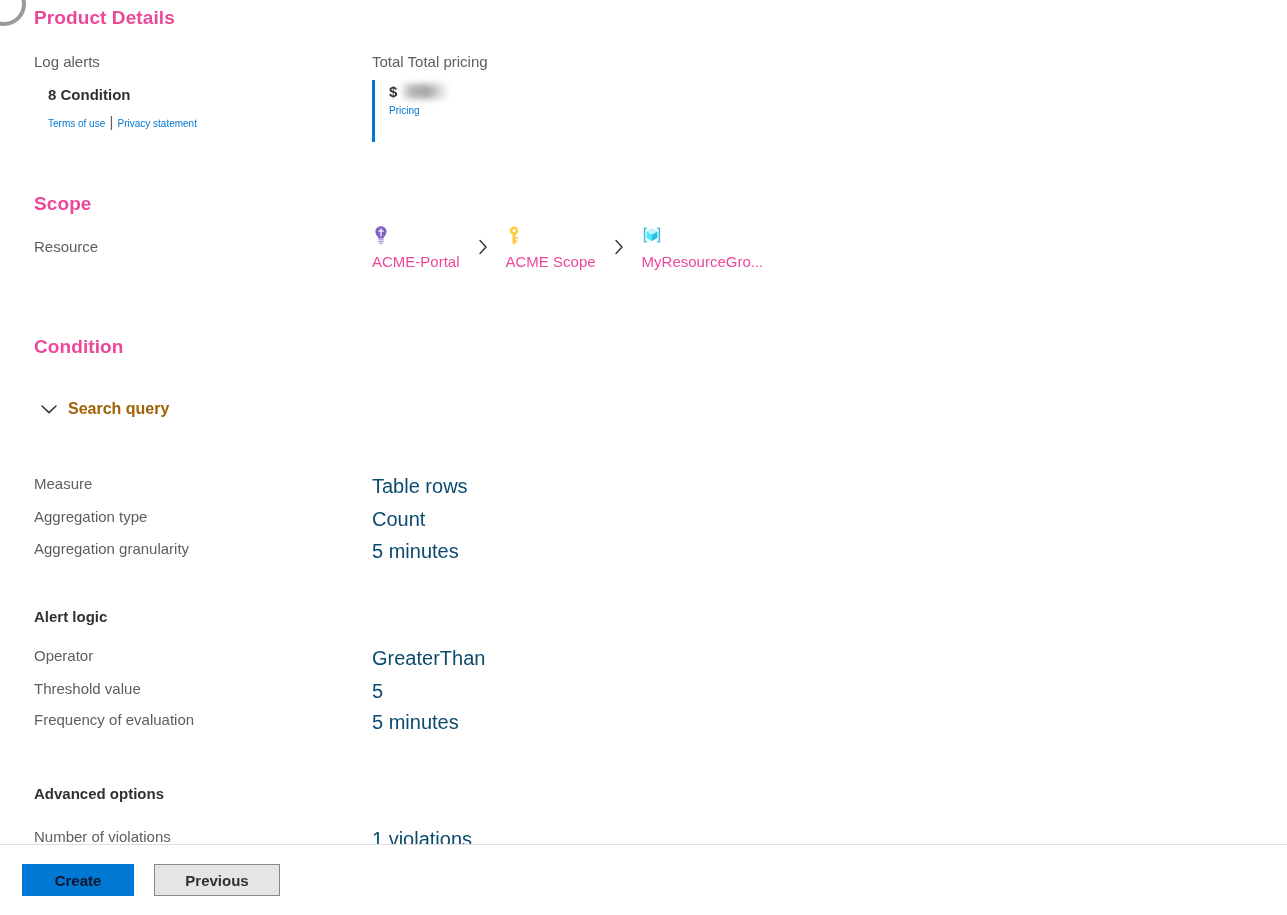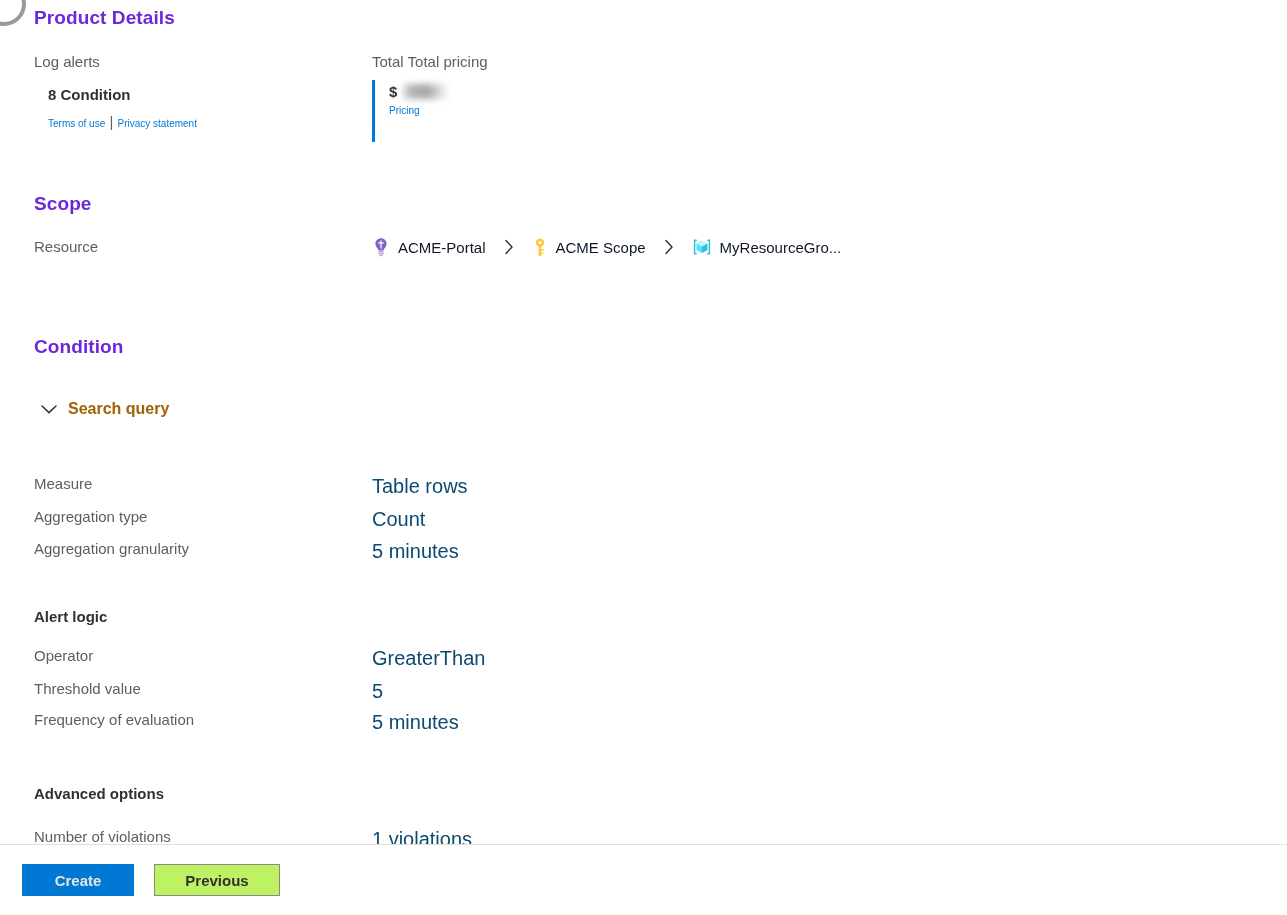--- a/index.html
+++ b/index.html
@@ -45,21 +45,21 @@
     width: 1287px;
     height: 844px;
     overflow: hidden;
   }
 
   .section-title {
     position: absolute;
     left: 34px;
     font-size: 19px;
     font-weight: 600;
-    color: #6d28d9;
+    color: #ec4899;
     letter-spacing: 0.1px;
   }
   .subsection-title {
     position: absolute;
     left: 34px;
     font-size: 15px;
     font-weight: 700;
     color: #323130;
   }
 
@@ -151,26 +151,27 @@
   .breadcrumb {
     position: absolute;
     left: 372px;
     top: 235px;
     display: flex;
     align-items: center;
     height: 24px;
   }
   .crumb {
     display: flex;
-    align-items: center;
+    align-items: flex-start;
     gap: 8px;
     font-size: 15px;
-    color: #0f172a;
+    color: #ec4899;
     white-space: nowrap;
     cursor: default;
+    flex-direction: column;
   }
   .crumb-sep {
     color: #323130;
     margin: 0 18px;
     display: flex;
     align-items: center;
   }
   .ico { display: block; }
 
   
@@ -219,27 +220,27 @@
     font-size: 15px;
     font-weight: 600;
     cursor: pointer;
     box-sizing: border-box;
     padding: 0 14px;
   }
   .btn-primary {
     left: 22px;
     min-width: 112px;
     background: #0078d4;
-    color: #e5e5e5;
+    color: #0f172a;
     border: 1px solid #0078d4;
   }
   .btn-default {
     left: 154px;
     min-width: 126px;
-    background: #bef264;
+    background: #e5e5e5;
     color: #323130;
     border: 1px solid #8a8886;
   }
 </style>
 </head>
 <body>
 
 <div class="corner-orb"></div>
 
 <div class="content">

